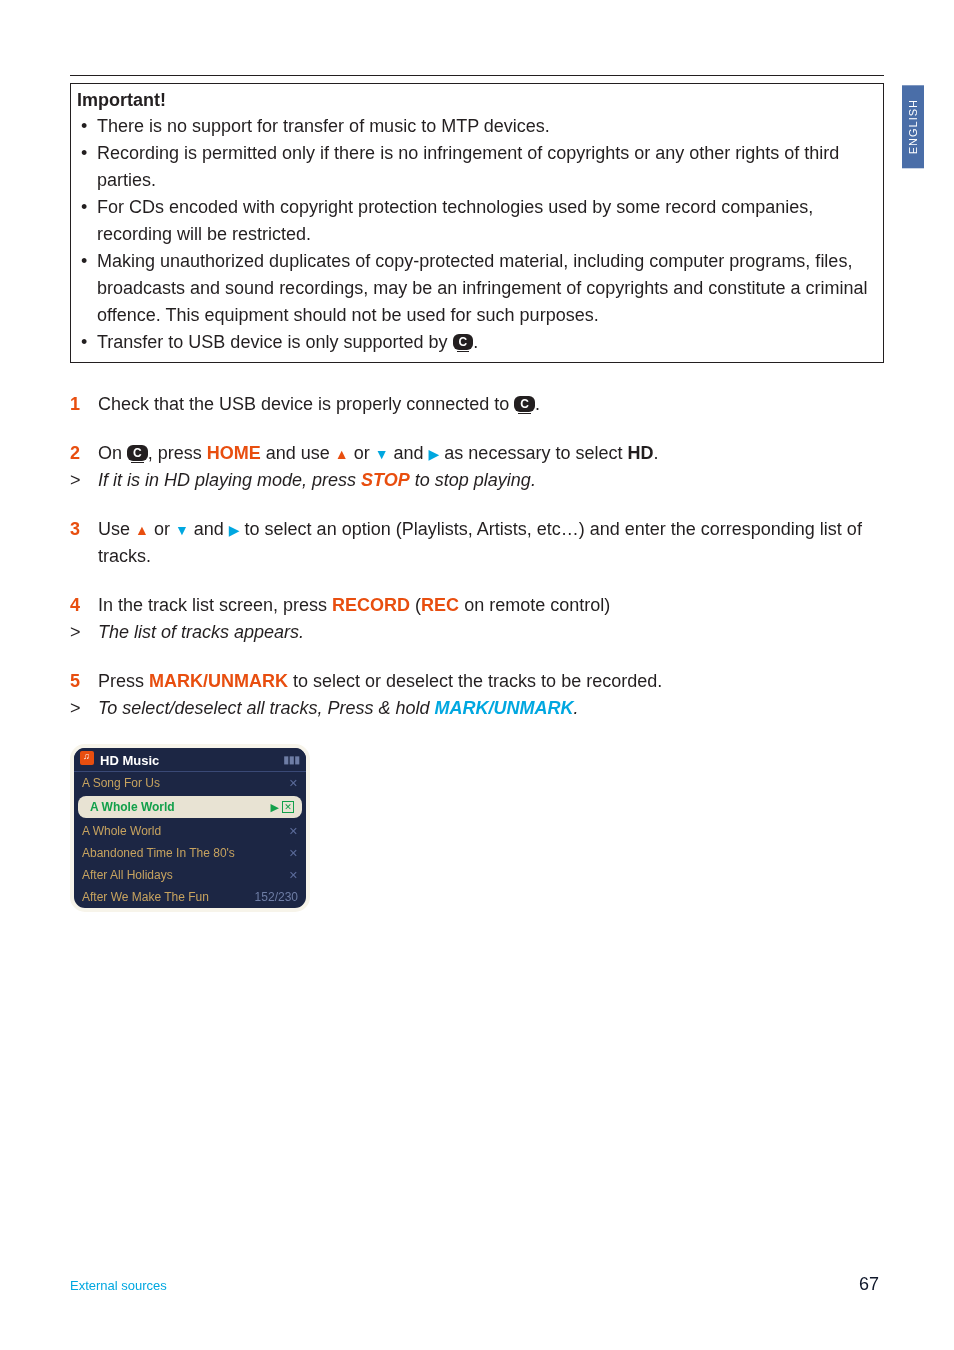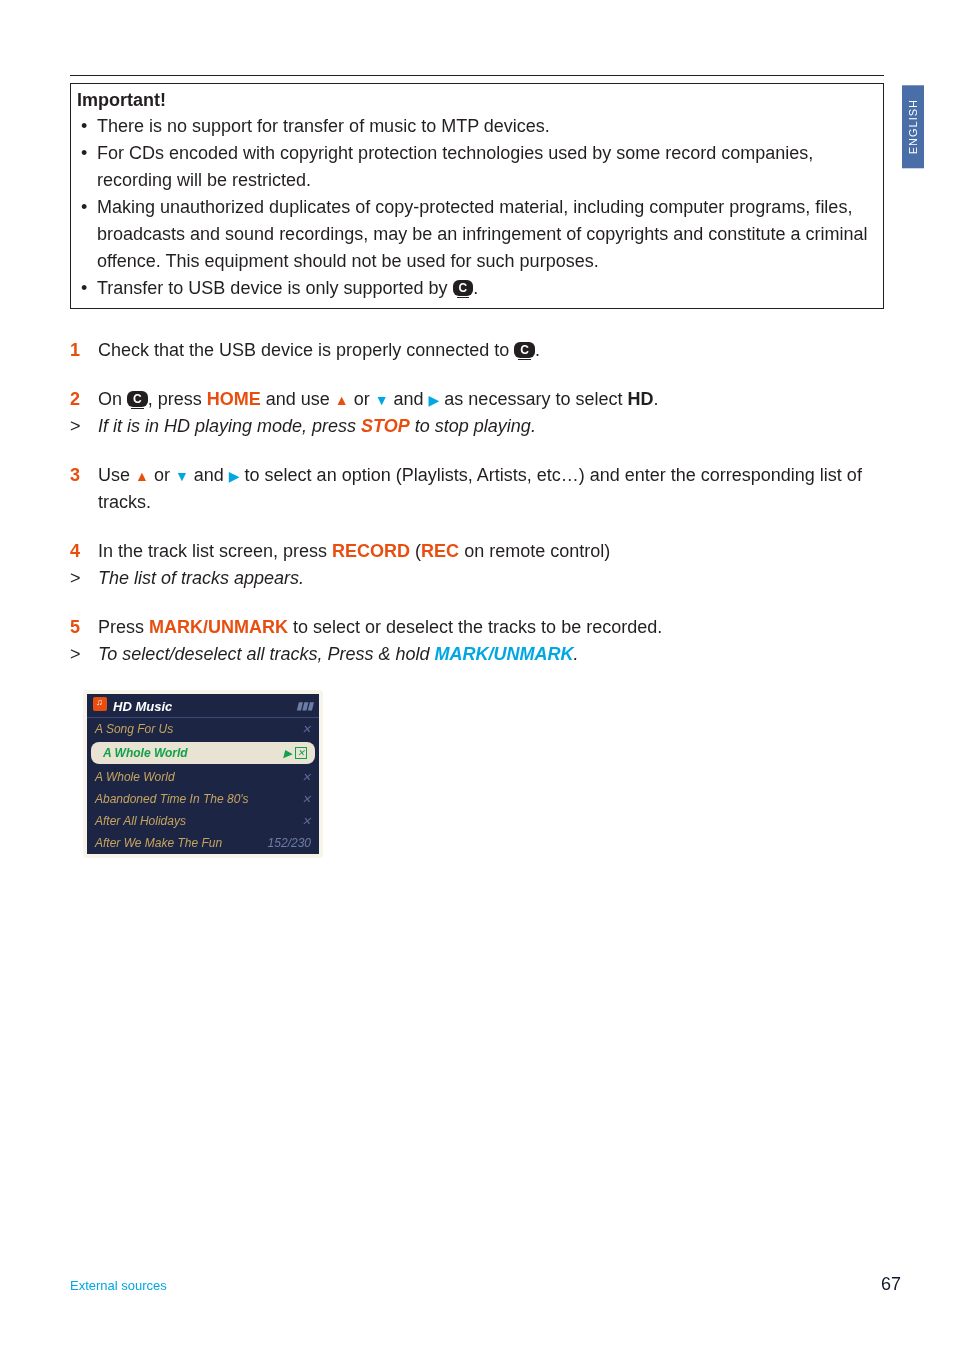--- a/index.html
+++ b/index.html
@@ -124,25 +124,24 @@
     }
     .substep {
       display: flex;
       font-size: 18px;
       line-height: 1.5;
     }
     .device-screen {
       width: 240px;
       background: #1c2644;
       border: 4px solid #f7f4ea;
-      border-radius: 4px;
-      margin-left: 13px;
+      border-radius: 15px;
+      margin-left: 0;
       margin-top: 4px;
       overflow: hidden;
-      font-style: italic;
     }
     .device-header {
       background: #1c2644;
       color: #fff;
       font-size: 13px;
       font-weight: bold;
       padding: 3px 6px;
       border-bottom: 1px solid #3a4976;
       display: flex;
       align-items: center;
@@ -208,21 +207,21 @@
       line-height: 10px;
     }
     .track-counter {
       color: #6e7da5;
       font-size: 12px;
     }
     .footer {
       position: absolute;
       bottom: 55px;
       left: 70px;
-      right: 53px;
+      right: 75px;
       display: flex;
       justify-content: space-between;
       align-items: baseline;
     }
     .footer-left {
       color: #00a7e0;
       font-size: 13px;
     }
     .footer-right {
       color: #0f172a;
@@ -238,20 +237,21 @@
 
 <div class="side-tab">ENGLISH</div>
 
 <div class="content">
   <hr class="hr-top">
 
   <div class="important-box">
     <div class="important-title">Important!</div>
     <ul id="important-list">
         <li>There is no support for transfer of music to MTP devices.</li>
+        <li>Recording is permitted only if there is no infringement of copyrights or any other rights of third parties.</li>
         <li>For CDs encoded with copyright protection technologies used by some record companies, recording will be restricted.</li>
         <li>Making unauthorized duplicates of copy-protected material, including computer programs, files, broadcasts and sound recordings, may be an infringement of copyrights and constitute a criminal offence. This equipment should not be used for such purposes.</li>
         <li><span>Transfer to USB device is only supported by </span><span class="c-icon">C</span>.</li>
       </ul>
   </div>
 
   <div class="step">
     <div class="step-num">1</div>
     <div class="step-body">
       <span>Check that the USB device is properly connected to </span><span class="c-icon">C</span>.

